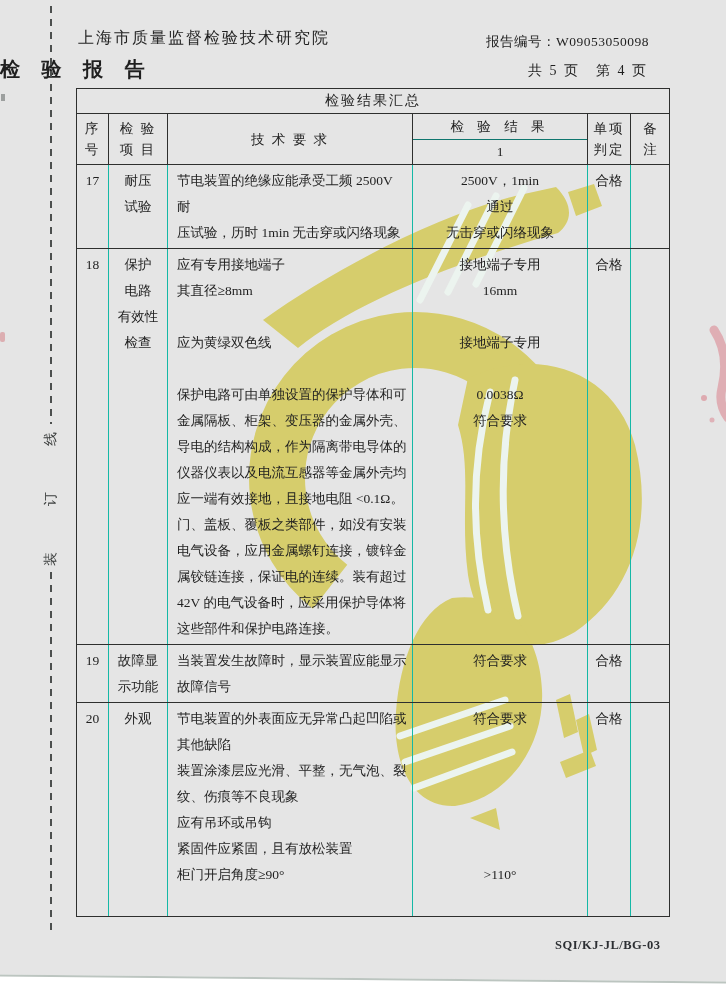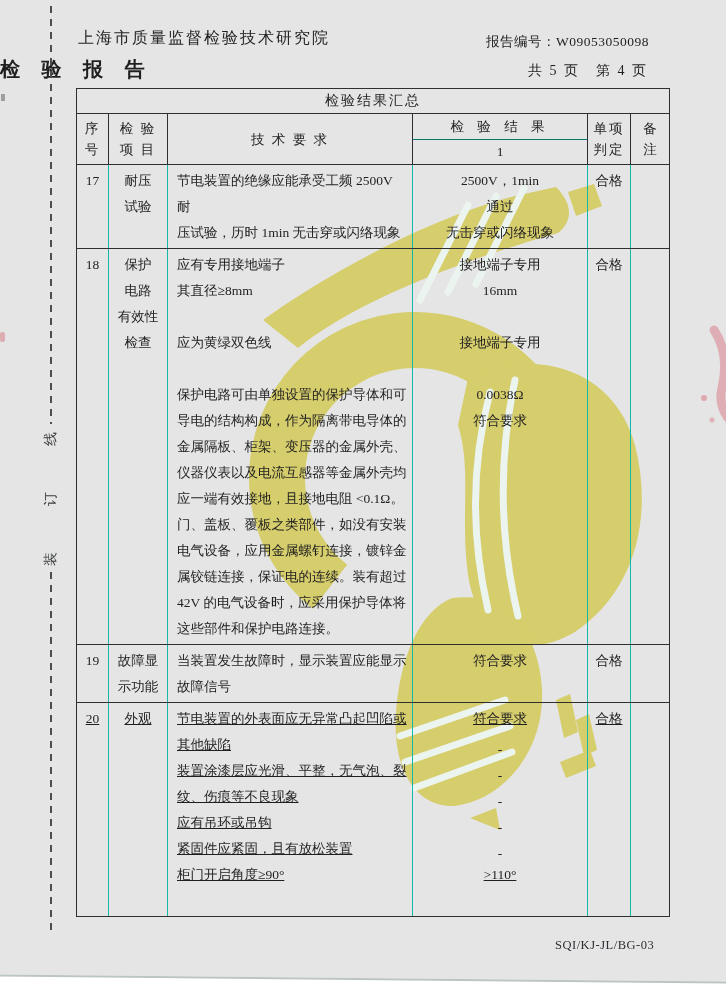--- a/index.html
+++ b/index.html
@@ -34,29 +34,29 @@
     letter-spacing:2px;border-bottom:1px solid #2e2f2e;}
   .thead,.trow{display:grid;grid-template-columns:32px 59px 245px 175px 43px 40px;}
   .thead{border-bottom:1px solid #2e2f2e;height:50px;}
   .th{border-right:1px solid #2e2f2e;display:flex;align-items:center;justify-content:center;
     text-align:center;font-size:13.5px;line-height:21px;white-space:pre-line;letter-spacing:2px;}
   .th:last-child{border-right:none;}
   .th-result{display:flex;flex-direction:column;border-right:1px solid #2e2f2e;}
   .th-result .top{height:25px;border-bottom:1px solid #0f766e;display:flex;align-items:center;justify-content:center;font-size:13.5px;letter-spacing:5px;}
   .th-result .sub{flex:1;display:flex;align-items:center;justify-content:center;font-size:13.5px;}
   .trow{border-bottom:1px solid #2e2f2e;}
-  .trow:last-child{border-bottom:none;text-decoration:underline;}
+  .trow:last-child{border-bottom:none;}
   .td{border-right:1px solid #14b8a6;font-size:13.5px;padding-top:3px;padding-bottom:2px;box-sizing:border-box;}
   .td:last-child{border-right:none;}
   .td.no,.td.item,.td.result,.td.verdict{text-align:center;}
   .td.req{padding-left:9px;padding-right:5px;text-align:left;}
   .trow:last-child .td{padding-bottom:28px;}
   .ln{min-height:26px;line-height:26px;}
   
-  .doc-code{position:absolute;left:555px;top:938px;font-size:12.5px;letter-spacing:0.5px;color:#2c2f33;}
+  .doc-code{position:absolute;left:555px;top:938px;font-size:12.5px;letter-spacing:0.5px;color:#2c2f33;font-weight:bold;}
   
   .scan-edge{position:absolute;left:-12px;right:-12px;top:978px;height:45px;background:#ffffff;
     border-top:2px solid #bcc5c0;transform:rotate(0.55deg);}
   .edge-speck1{position:absolute;left:1px;top:94px;width:4px;height:7px;background:#6a6f6e;opacity:.6;}
   .edge-speck2{position:absolute;left:0px;top:332px;width:5px;height:10px;background:#d06a72;opacity:.45;border-radius:2px;}
 </style>
 </head>
 <body>
 
 <div class="canvas">
@@ -166,22 +166,22 @@
               <div class="ln">有效性</div>
               <div class="ln">检查</div>
             </div>
             <div class="td req">
               <div class="ln">应有专用接地端子</div>
               <div class="ln">其直径≥8mm</div>
               <div class="ln">&nbsp;</div>
               <div class="ln">应为黄绿双色线</div>
               <div class="ln">&nbsp;</div>
               <div class="ln">保护电路可由单独设置的保护导体和可</div>
+              <div class="ln">金属隔板、柜架、变压器的金属外壳、</div>
               <div class="ln">导电的结构构成，作为隔离带电导体的</div>
-              <div class="ln">金属隔板、柜架、变压器的金属外壳、</div>
               <div class="ln">仪器仪表以及电流互感器等金属外壳均</div>
               <div class="ln">应一端有效接地，且接地电阻 &lt;0.1Ω。</div>
               <div class="ln">门、盖板、覆板之类部件，如没有安装</div>
               <div class="ln">电气设备，应用金属螺钉连接，镀锌金</div>
               <div class="ln">属铰链连接，保证电的连续。装有超过</div>
               <div class="ln">42V 的电气设备时，应采用保护导体将</div>
               <div class="ln">这些部件和保护电路连接。</div>
             </div>
             <div class="td result">
               <div class="ln">接地端子专用</div>

